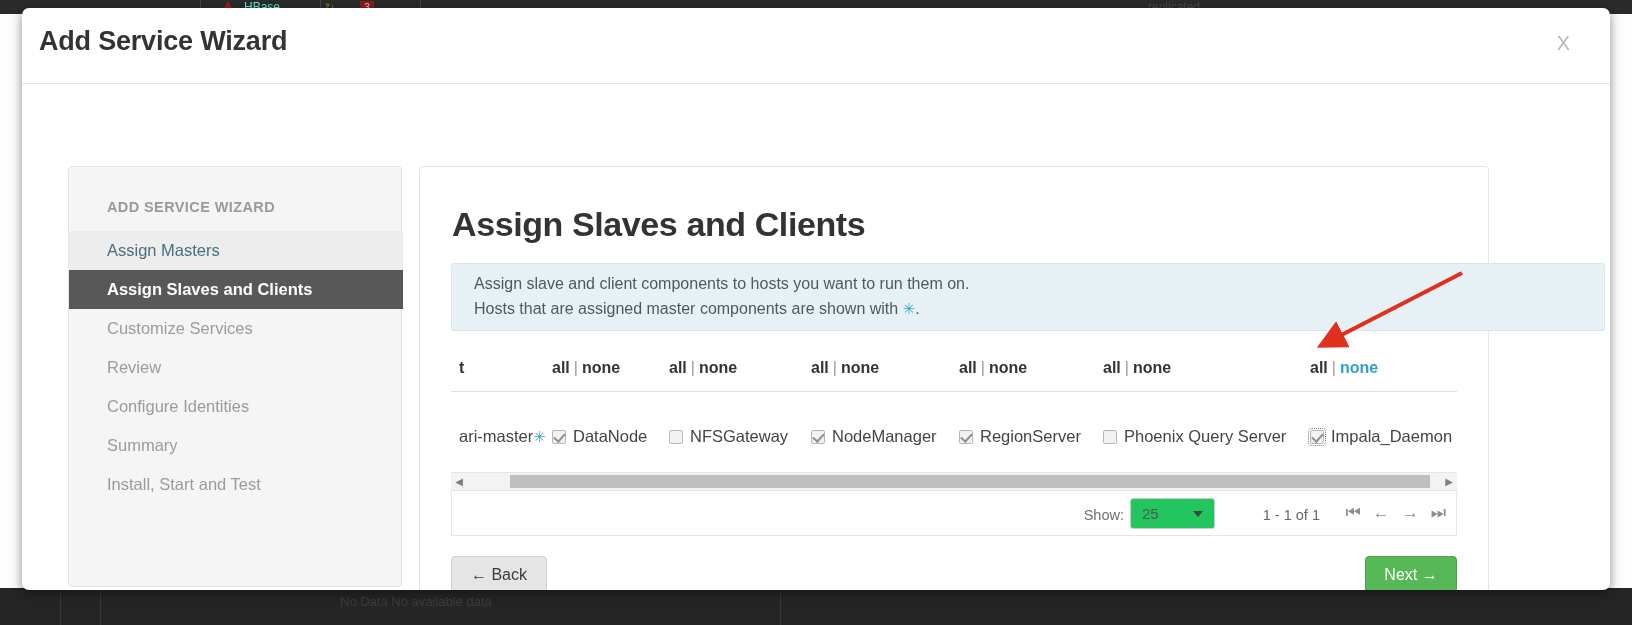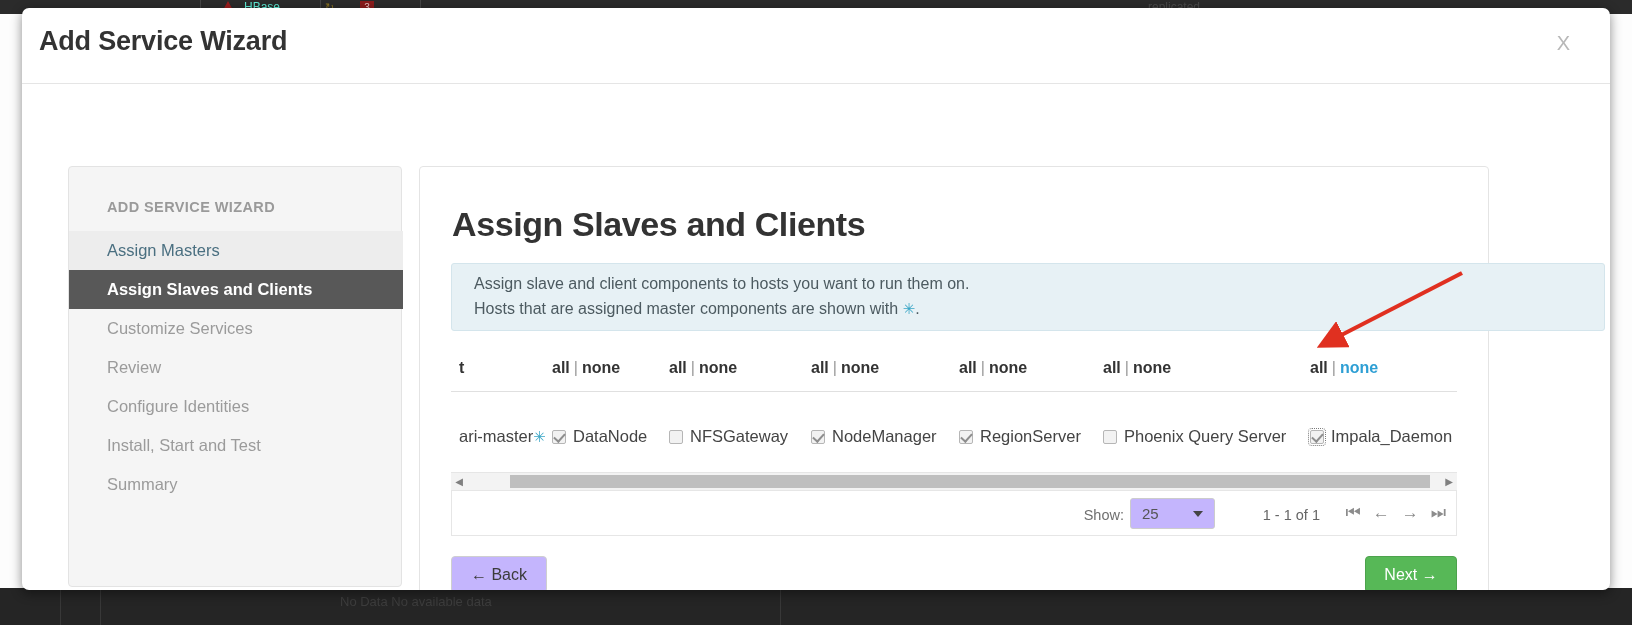--- a/index.html
+++ b/index.html
@@ -254,21 +254,21 @@
     border-top: none;
     background: #ffffff;
   }
   .show-label {
     position: absolute; right: 332px; top: 16px;
     font-size: 14.5px; color: #6f6f6f;
   }
   .show-select {
     position: absolute; right: 241px; top: 7px;
     width: 85px; height: 31px;
-    background: #c4b5fd; border: 1px solid #cccccc; border-radius: 3px;
+    background: #22c55e; border: 1px solid #cccccc; border-radius: 3px;
     cursor: pointer;
   }
   .show-select .val {
     position: absolute; left: 11px; top: 6px;
     font-size: 15px; color: #555;
   }
   .show-select .caret {
     position: absolute; right: 11px; top: 12px;
     width: 0; height: 0;
     border-left: 5px solid transparent;
@@ -286,21 +286,21 @@
   .pager .pg {
     color: #8c8c8c; font-size: 17px; cursor: pointer;
     line-height: 20px;
   }
 
   
   .btn-back {
     position: absolute;
     left: 31px; top: 389px;
     width: 96px; height: 37px;
-    background: #c4b5fd;
+    background: #e5e5e5;
     border: 1px solid #cfcfcf;
     border-radius: 4px;
     font-size: 16px; color: #3b3b3b;
     cursor: pointer;
     font-family: "Liberation Sans", sans-serif;
   }
   .btn-next {
     position: absolute;
     right: 31px; top: 389px;
     width: 92px; height: 37px;
@@ -355,22 +355,22 @@
   <div class="modal-body">
 
     <div class="wizard-sidebar">
       <div class="wizard-sidebar-title">ADD SERVICE WIZARD</div>
       <div class="wizard-steps">
         <div class="wizard-step prev">Assign Masters</div>
         <div class="wizard-step active">Assign Slaves and Clients</div>
         <div class="wizard-step">Customize Services</div>
         <div class="wizard-step">Review</div>
         <div class="wizard-step">Configure Identities</div>
+        <div class="wizard-step">Summary</div>
         <div class="wizard-step">Install, Start and Test</div>
-        <div class="wizard-step">Summary</div>
       </div>
     </div>
 
     <div class="main-panel">
 
       <div class="page-title">Assign Slaves and Clients</div>
 
       <div class="info-box">
         <div class="info-line l1">Assign slave and client components to hosts you want to run them on.</div>
         <div class="info-line l2"><span>Hosts that are assigned master components are shown with </span><span class="master-star">✳</span><span>.</span></div>

